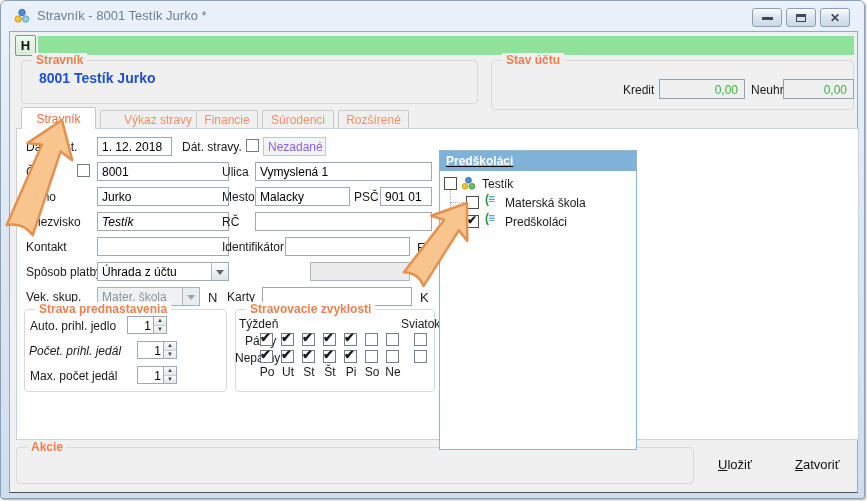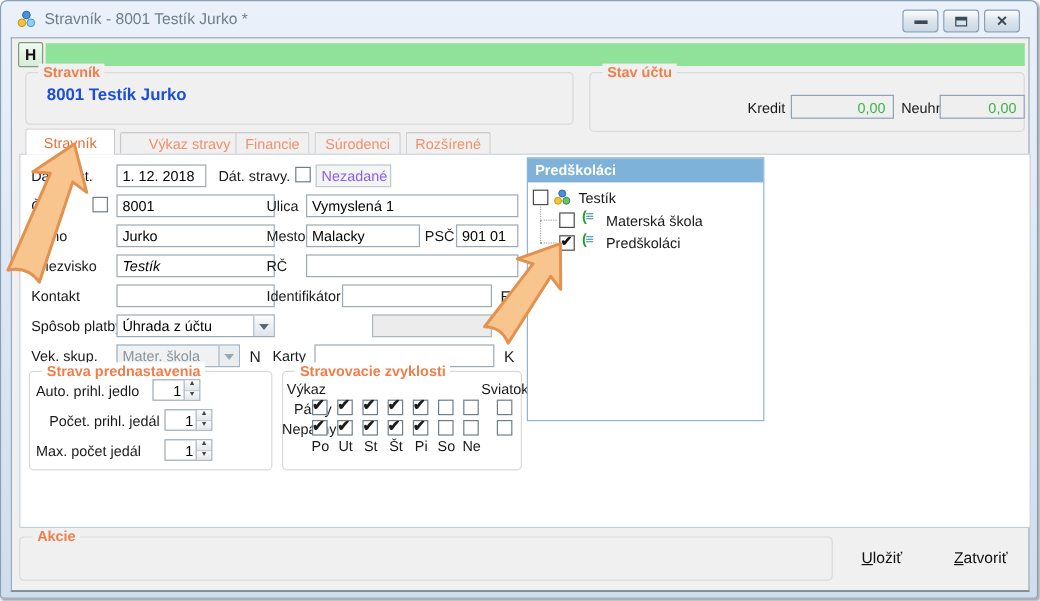--- a/index.html
+++ b/index.html
@@ -79,22 +79,22 @@
   .spin .btns { position:absolute; right:0; top:0; bottom:0; width:13px; border-left:1px solid #9daab3;
     display:flex; flex-direction:column; }
   .spin .btns span { flex:1; font-size:6px; line-height:7px; text-align:center; color:#444;
     background:linear-gradient(#fafbfc,#e2e7eb); cursor:default; }
   .spin .btns span + span { border-top:1px solid #c5ccd2; }
 
   
   .dayhead { position:absolute; width:22px; text-align:center; font-size:12px; color:#1a1a1a;margin-top:48px; }
 
   
-  .tree-panel { position:absolute; left:422px; top:2px; width:198px; height:220px;
-    background:#fff; border:1px solid #8fb4d4; }
+  .tree-panel { position:absolute; left:422px; top:21px; width:198px; height:300px;
+    background:#fff; border:1px solid #8fb4d4;text-decoration:underline; }
   .tree-header { height:20px; background:#7eb2d9; color:#fff; font-weight:bold;
     font-size:12px; padding:3px 0 0 6px; }
   .tree-row { position:absolute; height:16px; }
   .tcb { position:absolute; width:13px; height:13px; background:#fff; border:1px solid #4c4c4c; }
   .tcb.checked::after { content:"✔"; position:absolute; left:0; top:-3px;
     font-size:12px; font-weight:bold; color:#111; }
   .tree-label { position:absolute; font-size:12px; color:#1a1a1a; white-space:nowrap; }
   .list-icon { position:absolute; font-size:12px; letter-spacing:-1px; top:-2px; }
   .list-icon .paren { color:#1f9e2c; font-weight:bold; }
   .list-icon .lines { color:#3a87ad; font-weight:bold; }
@@ -211,41 +211,41 @@
         <span class="grouplabel on-white">Strava prednastavenia</span>
       </div>
       <span class="lbl" style="left:13px; top:190px;">Auto. prihl. jedlo</span>
       <div class="spin" style="left:110px; top:187px;">
         <span class="val">1</span>
         <span class="btns">
               <span>▲</span>
               <span>▼</span>
             </span>
       </div>
-      <span class="lbl" style="left:24px; top:215px;">Počet. prihl. jedál</span>
+      <span class="lbl" style="left:12px; top:215px;font-style:italic;">Počet. prihl. jedál</span>
       <div class="spin" style="left:120px; top:212px;">
         <span class="val">1</span>
         <span class="btns">
               <span>▲</span>
               <span>▼</span>
             </span>
       </div>
       <span class="lbl" style="left:13px; top:240px;">Max. počet jedál</span>
       <div class="spin" style="left:120px; top:237px;">
         <span class="val">1</span>
         <span class="btns">
               <span>▲</span>
               <span>▼</span>
             </span>
       </div>
 
       <div class="groupbox" style="left:218px; top:180px; width:200px; height:83px;">
         <span class="grouplabel on-white">Stravovacie zvyklosti</span>
       </div>
-      <span class="lbl" style="left:222px; top:188px;">Výkaz</span>
+      <span class="lbl" style="left:222px; top:188px;">Týždeň</span>
       <span class="dayhead" style="left:239px; top:188px;">Po</span>
       <span class="dayhead" style="left:260px; top:188px;">Ut</span>
       <span class="dayhead" style="left:281px; top:188px;">St</span>
       <span class="dayhead" style="left:302px; top:188px;">Št</span>
       <span class="dayhead" style="left:323px; top:188px;">Pi</span>
       <span class="dayhead" style="left:344px; top:188px;">So</span>
       <span class="dayhead" style="left:365px; top:188px;">Ne</span>
       <span class="lbl" style="left:384px; top:188px;">Sviatok</span>
 
       <span class="lbl" style="left:228px; top:205px;">Párny</span>

